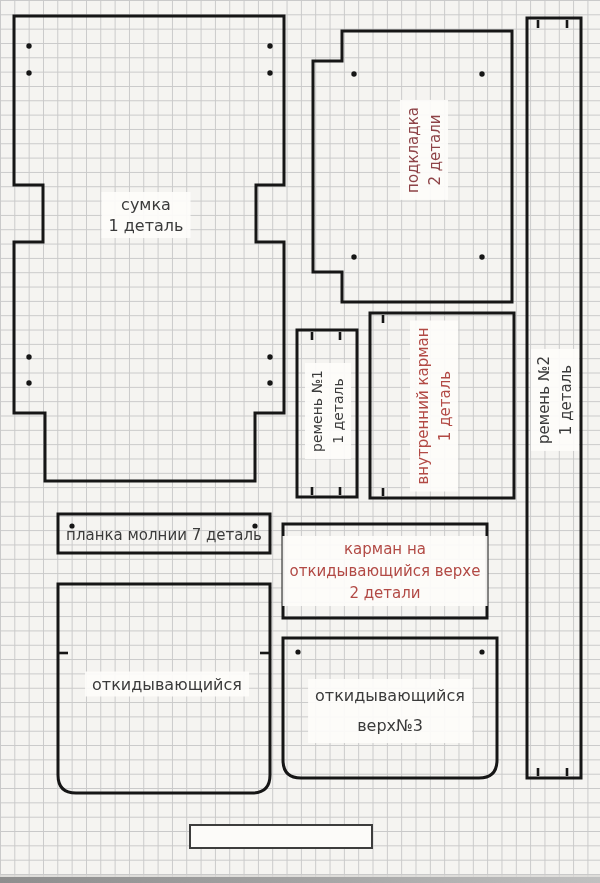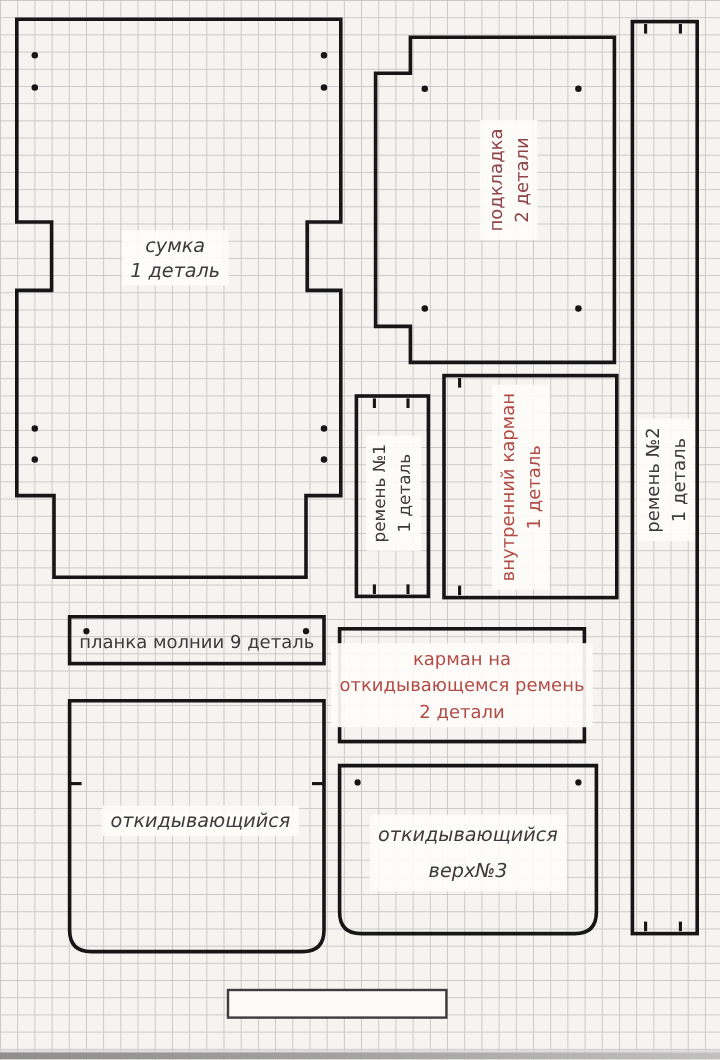--- a/index.html
+++ b/index.html
@@ -26,21 +26,21 @@
     background:rgba(253,252,250,0.93); padding:2px 7px;
     color:var(--text_dark); text-align:center; white-space:nowrap;
   }
   .lbl.rot{transform:translate(-50%,-50%) rotate(-90deg);}
   .lbl.red{color:var(--text_red);}
   .lbl.maroon{color:var(--text_maroon);}
   .lbl.bare{background:transparent; padding:0;}
   .ln{display:block; white-space:nowrap;}
   .fs14{font-size:14px; line-height:21px;}
   .fs15{font-size:15px; line-height:22px;}
-  .fs16{font-size:16px; line-height:21px;font-style:italic;}
+  .fs16{font-size:16px; line-height:21px;}
   .lh30 .ln{line-height:30px;}
   .scan-edge-bottom{
     position:absolute; left:0; right:0; bottom:0; height:6px;
     background:linear-gradient(to right,#8e8e8e 0%,#a3a3a3 50%,#c0c0c0 100%);
   }
   .scan-edge-bottom2{
     position:absolute; left:0; right:0; bottom:6px; height:2px; background:#d8d7d4; opacity:.8;
   }
 </style>
 </head>
@@ -122,26 +122,26 @@
     <span class="ln">ремень №2</span>
     <span class="ln">1 деталь</span>
   </div>
 
   <div class="lbl rot red fs15" style="left:434px; top:406px;">
     <span class="ln">внутренний карман</span>
     <span class="ln">1 деталь</span>
   </div>
 
   <div class="lbl fs15 bare" style="left:164px; top:535px;">
-    <span class="ln">планка молнии 9 деталь</span>
+    <span class="ln">планка молнии 7 деталь</span>
   </div>
 
   <div class="lbl red fs15" style="left:385px; top:571px;">
     <span class="ln">карман на</span>
-    <span class="ln">откидывающемся ремень</span>
+    <span class="ln">откидывающийся верхе</span>
     <span class="ln">2 детали</span>
   </div>
 
   <div class="lbl fs16" style="left:167px; top:684px;">
     <span class="ln">откидывающийся</span>
   </div>
 
   <div class="lbl fs16 lh30" style="left:390px; top:711px;">
     <span class="ln">откидывающийся</span>
     <span class="ln">верх№3</span>

